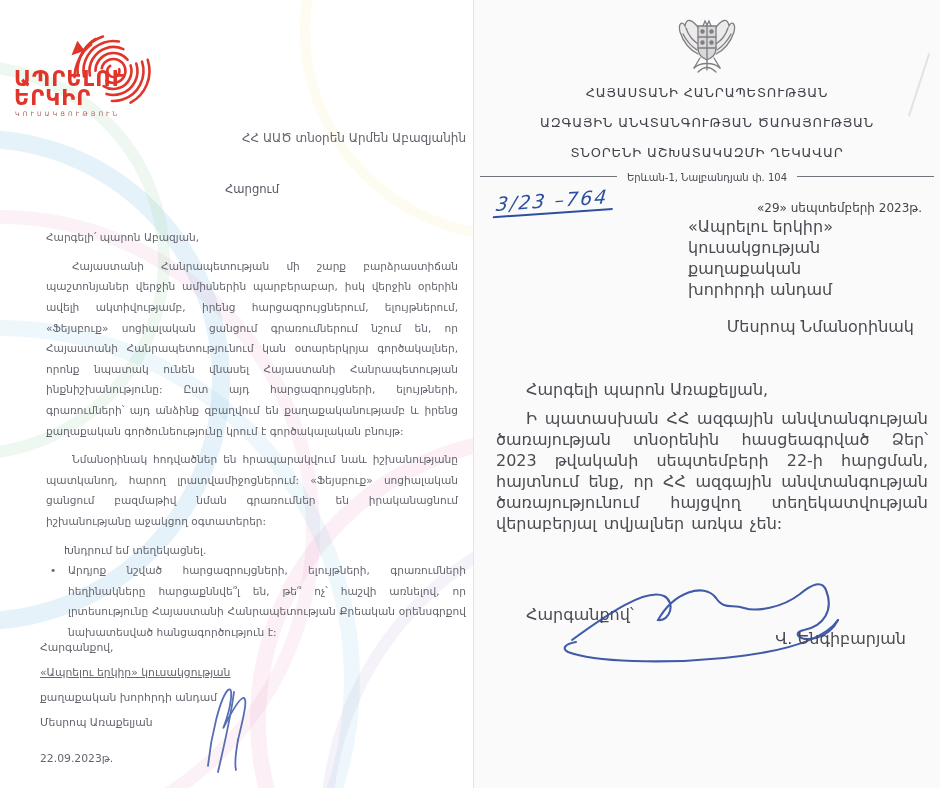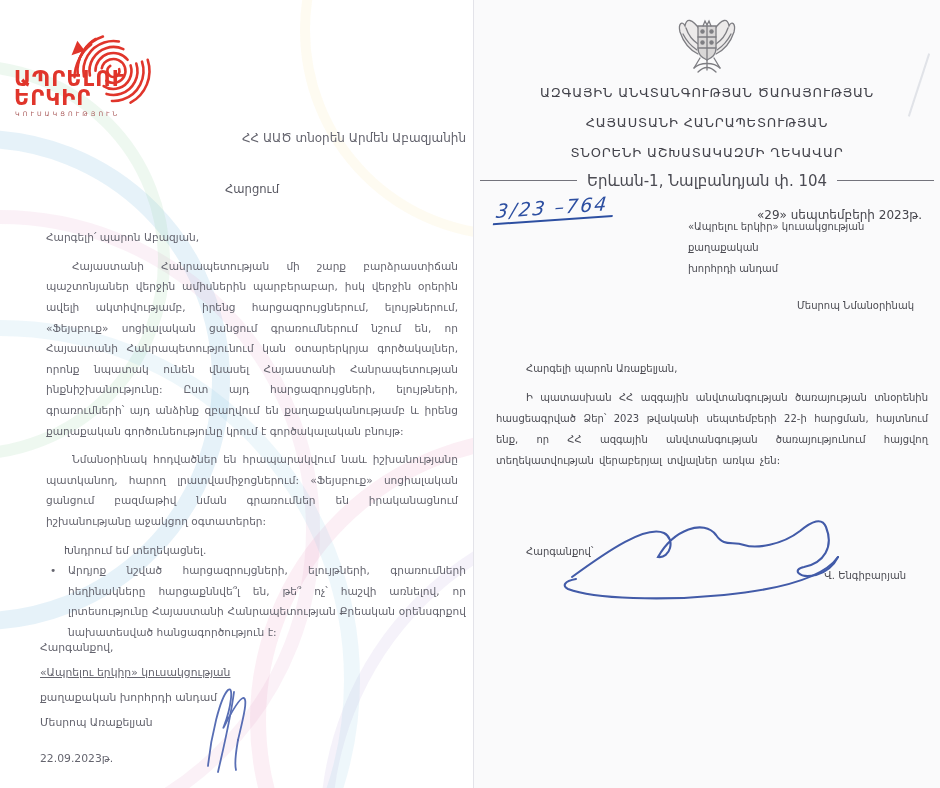--- a/index.html
+++ b/index.html
@@ -42,28 +42,28 @@
 
   
   .right-page { position:absolute; left:474px; top:0; width:466px; height:788px; background:#fafafb; overflow:hidden; }
   .seam { position:absolute; left:473px; top:0; width:1px; height:788px; background:#e3e3e9; }
   .scanline { position:absolute; left:444px; top:52px; width:2px; height:66px; background:#ccd0d9; opacity:.55; transform:rotate(18deg); }
 
   .emblem { display:block; margin:10px auto 2px auto; }
   .r-head { text-align:center; color:#42424a; font-size:13px; line-height:30px; letter-spacing:0.8px; }
   .r-addr-row { display:flex; align-items:center; margin:4px 6px 0 6px; color:#4a4a52; }
   .r-addr-row .rule { flex:1; border-bottom:1px solid #73737c; height:1px; margin-bottom:2px; }
-  .r-addr { padding:0 10px; font-size:15px; white-space:nowrap; }
+  .r-addr { padding:0 10px; font-size:10px; white-space:nowrap; }
 
   .r-refrow { position:relative; height:44px; margin:6px 18px 0 18px; }
   .r-ref { position:absolute; left:2px; top:0; color:#2d4fa1; font-size:19px; font-style:italic;
            transform:rotate(-4deg) skewX(-10deg); border-bottom:2px solid #2d4fa1; padding:0 6px 1px 2px; letter-spacing:2px;}
   .r-date { position:absolute; right:0; top:12px; color:#45454c; font-size:12px; }
 
-  .rbody { position:absolute; left:22px; right:12px; top:216px; color:#4b4b52; font-size:10px; line-height:21px; }
+  .rbody { position:absolute; left:22px; right:12px; top:216px; color:#4b4b52; font-size:16px; line-height:21px; }
   .r-to { margin-left:192px; width:226px; }
   .r-to-l1, .r-to-l2 { display:block; text-align:left; }
   .r-to-name { display:block; text-align:right; margin-top:16px; }
   .r-greeting { margin-top:42px; text-indent:30px; }
   .r-par { margin:8px 0 0 0; text-align:justify; text-indent:30px; word-spacing:2px; }
   .r-sigrow { position:relative; margin-top:34px; height:110px; }
   .r-regards { position:absolute; left:30px; top:36px; }
   .r-sig { position:absolute; left:58px; top:0; }
   .r-signame { position:absolute; right:22px; top:60px; }
 </style>
@@ -152,22 +152,22 @@
         <circle cx="26.5" cy="32.5" r="1.6" fill="#7d7d82"></circle>
         <circle cx="35.5" cy="32.5" r="1.6" fill="#7d7d82"></circle>
 
         <path d="M27,16 L29,11 L31,15 L33,11 L35,16"></path>
         <path d="M18,58 C24,52 38,52 44,58 M22,62 C28,56 34,56 40,62"></path>
         <path d="M31,50 L31,60 M24,48 L18,58 M38,48 L44,58"></path>
       </g>
     </svg>
 
     <div class="r-head">
+      <div>ՀԱՅԱՍՏԱՆԻ ՀԱՆՐԱՊԵՏՈՒԹՅԱՆ</div>
       <div>ԱԶԳԱՅԻՆ ԱՆՎՏԱՆԳՈՒԹՅԱՆ ԾԱՌԱՅՈՒԹՅԱՆ</div>
-      <div>ՀԱՅԱՍՏԱՆԻ ՀԱՆՐԱՊԵՏՈՒԹՅԱՆ</div>
       <div>ՏՆՕՐԵՆԻ ԱՇԽԱՏԱԿԱԶՄԻ ՂԵԿԱՎԱՐ</div>
     </div>
 
     <div class="r-addr-row">
       <div class="rule"></div>
       <div class="r-addr">Երևան-1, Նալբանդյան փ. 104</div>
       <div class="rule"></div>
     </div>
 
     <div class="r-refrow">

